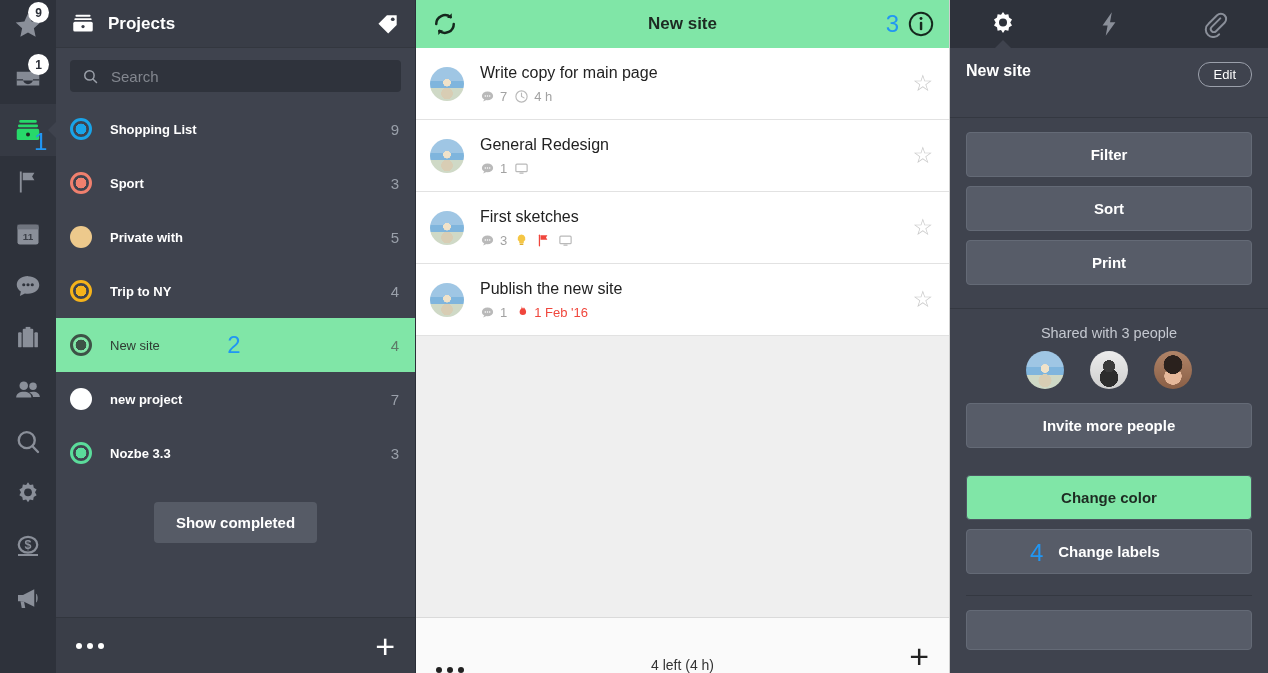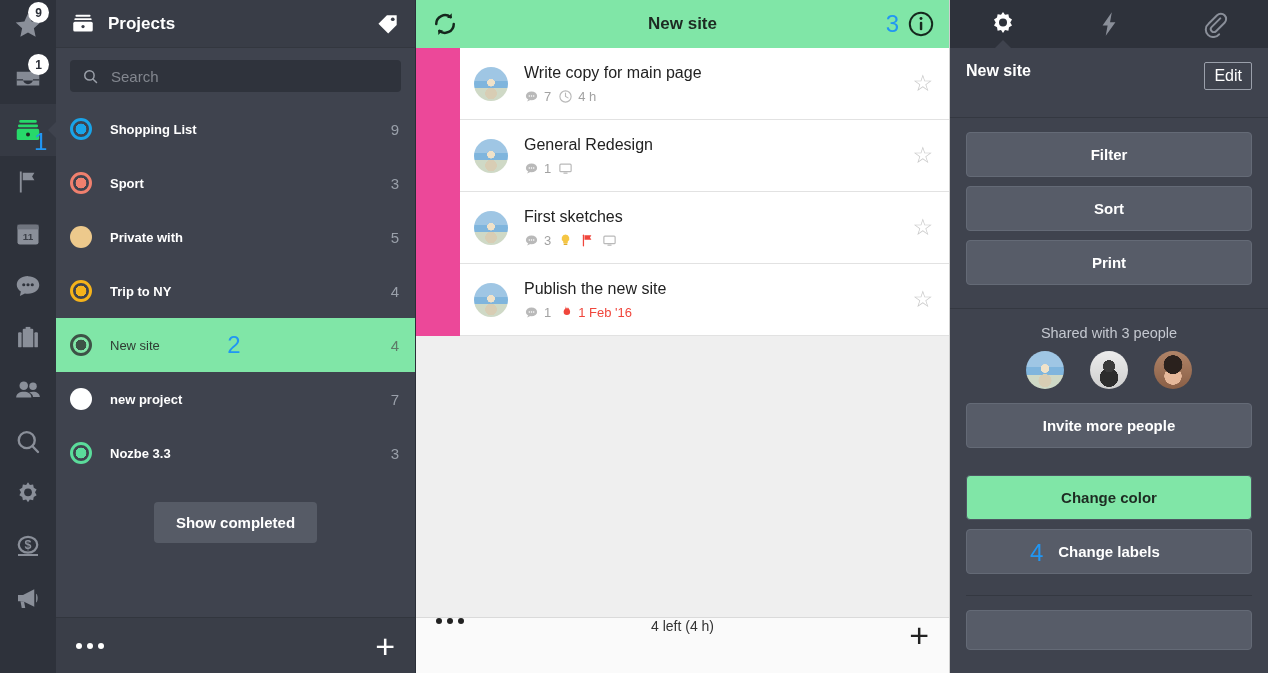--- a/index.html
+++ b/index.html
@@ -85,36 +85,36 @@
     display:flex; flex-direction:column; border-right:1px solid #cfcfcf; }
   .task-head {
     height:48px; flex:0 0 48px; background:#80e6a7; display:flex;
     align-items:center; padding:0 14px; position:relative;
   }
   .task-title {
     position:absolute; left:0; right:0; text-align:center;
     color:#1d2b22; font-size:17px; font-weight:bold; pointer-events:none;
   }
   .task-head-right { margin-left:auto; display:flex; align-items:center; gap:8px; position:relative; z-index:2;}
-  .task-list { background:#ec4899;padding-left:44px; }
+  .task-list { background:#15803d; }
   .task-row {
     height:72px; display:flex; align-items:center; padding:0 16px 0 14px;
     border-bottom:1px solid #e2e2e2; background:#fff; cursor:pointer;
   }
   .avatar { width:34px; height:34px; border-radius:50%; flex:0 0 34px; overflow:hidden; }
   .task-main { margin-left:16px; flex:1; }
   .task-name { color:#222; font-size:16px; margin-bottom:7px; }
   .task-meta { display:flex; align-items:center; gap:7px; color:#a2a2a2; font-size:13px; }
   .task-meta .mi { display:flex; align-items:center; gap:5px; }
   .task-meta .overdue { color:#f0463c; }
   .star { color:#c9c9c9; font-size:23px; line-height:1; }
   .task-empty { flex:1; background:#efefef; }
   .task-foot {
     height:56px; flex:0 0 56px; background:#fafafa; border-top:1px solid #dadada;
-    display:flex; align-items:flex-start; justify-content:space-between; padding:0 20px;
+    display:flex; align-items:flex-end; justify-content:space-between; padding:0 20px;
     position:relative;
   }
   .task-foot .dots3 i { background:#222; }
   .task-foot-label {
     position:absolute; left:0; right:0; text-align:center; color:#333; font-size:14px;
     pointer-events:none;
   }
   .task-foot .plus { color:#222; }
 
   
@@ -129,22 +129,22 @@
     content:""; position:absolute; bottom:-1px; left:50%; transform:translateX(-50%);
     border-left:9px solid transparent; border-right:9px solid transparent;
     border-bottom:9px solid #3f434e;
   }
   .detail-title-row {
     height:70px; flex:0 0 70px; display:flex; align-items:flex-start; padding:14px 16px 0 16px;
     border-bottom:1px solid #343841;
   }
   .detail-title { color:#fff; font-size:16px; font-weight:bold; flex:1; }
   .edit-btn {
-    border:1px solid #9ba0ab; border-radius:2px; color:#ffffff; font-size:16px;
-    padding:4px 9px; background:transparent; cursor:pointer;
+    border:1px solid #9ba0ab; border-radius:12px; color:#ffffff; font-size:13px;
+    padding:4px 15px; background:transparent; cursor:pointer;
     font-family:"Liberation Sans", sans-serif;
   }
   .d-section { padding:14px 16px 4px 16px; }
   .d-btn {
     display:block; width:100%; background:#575c68; border:1px solid #646a76;
     border-radius:4px; color:#ffffff; font-size:15px; font-weight:bold;
     padding:13px 0; margin-bottom:9px; cursor:pointer; text-align:center;
     font-family:"Liberation Sans", sans-serif;
   }
   .d-btn.green { background:#80e6a7; border-color:#4e5562; color:#1d2b22; }

